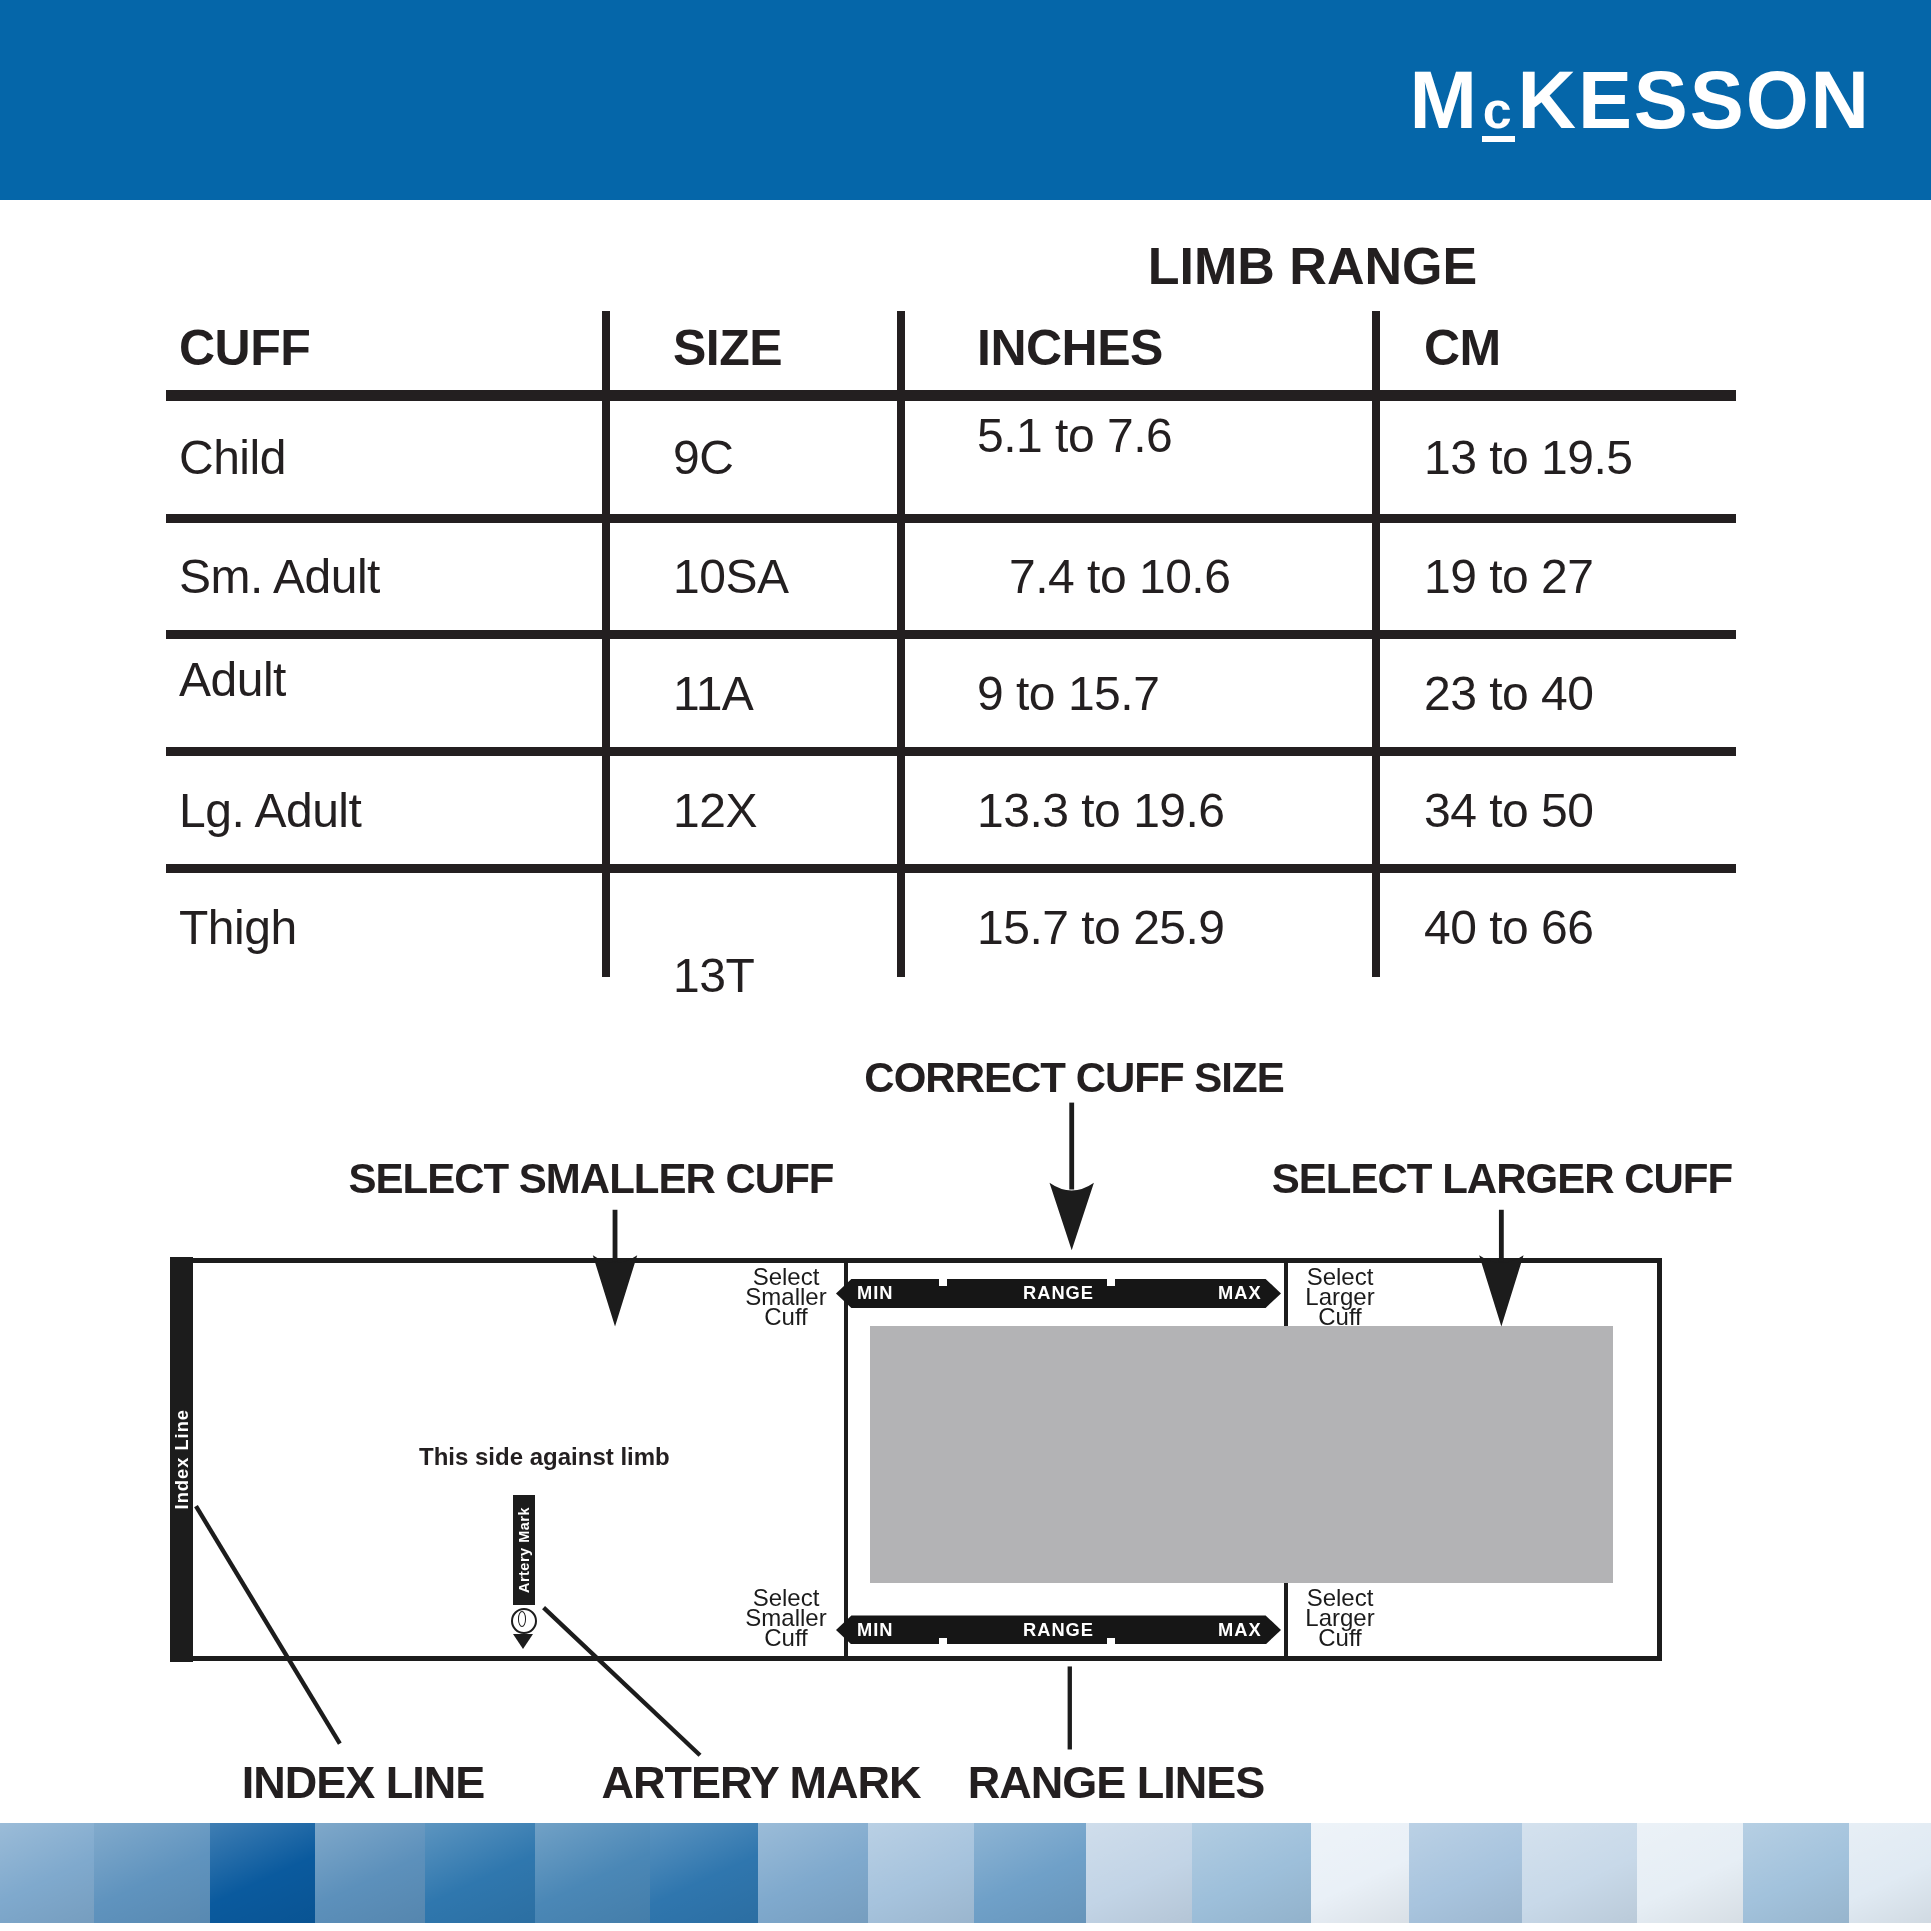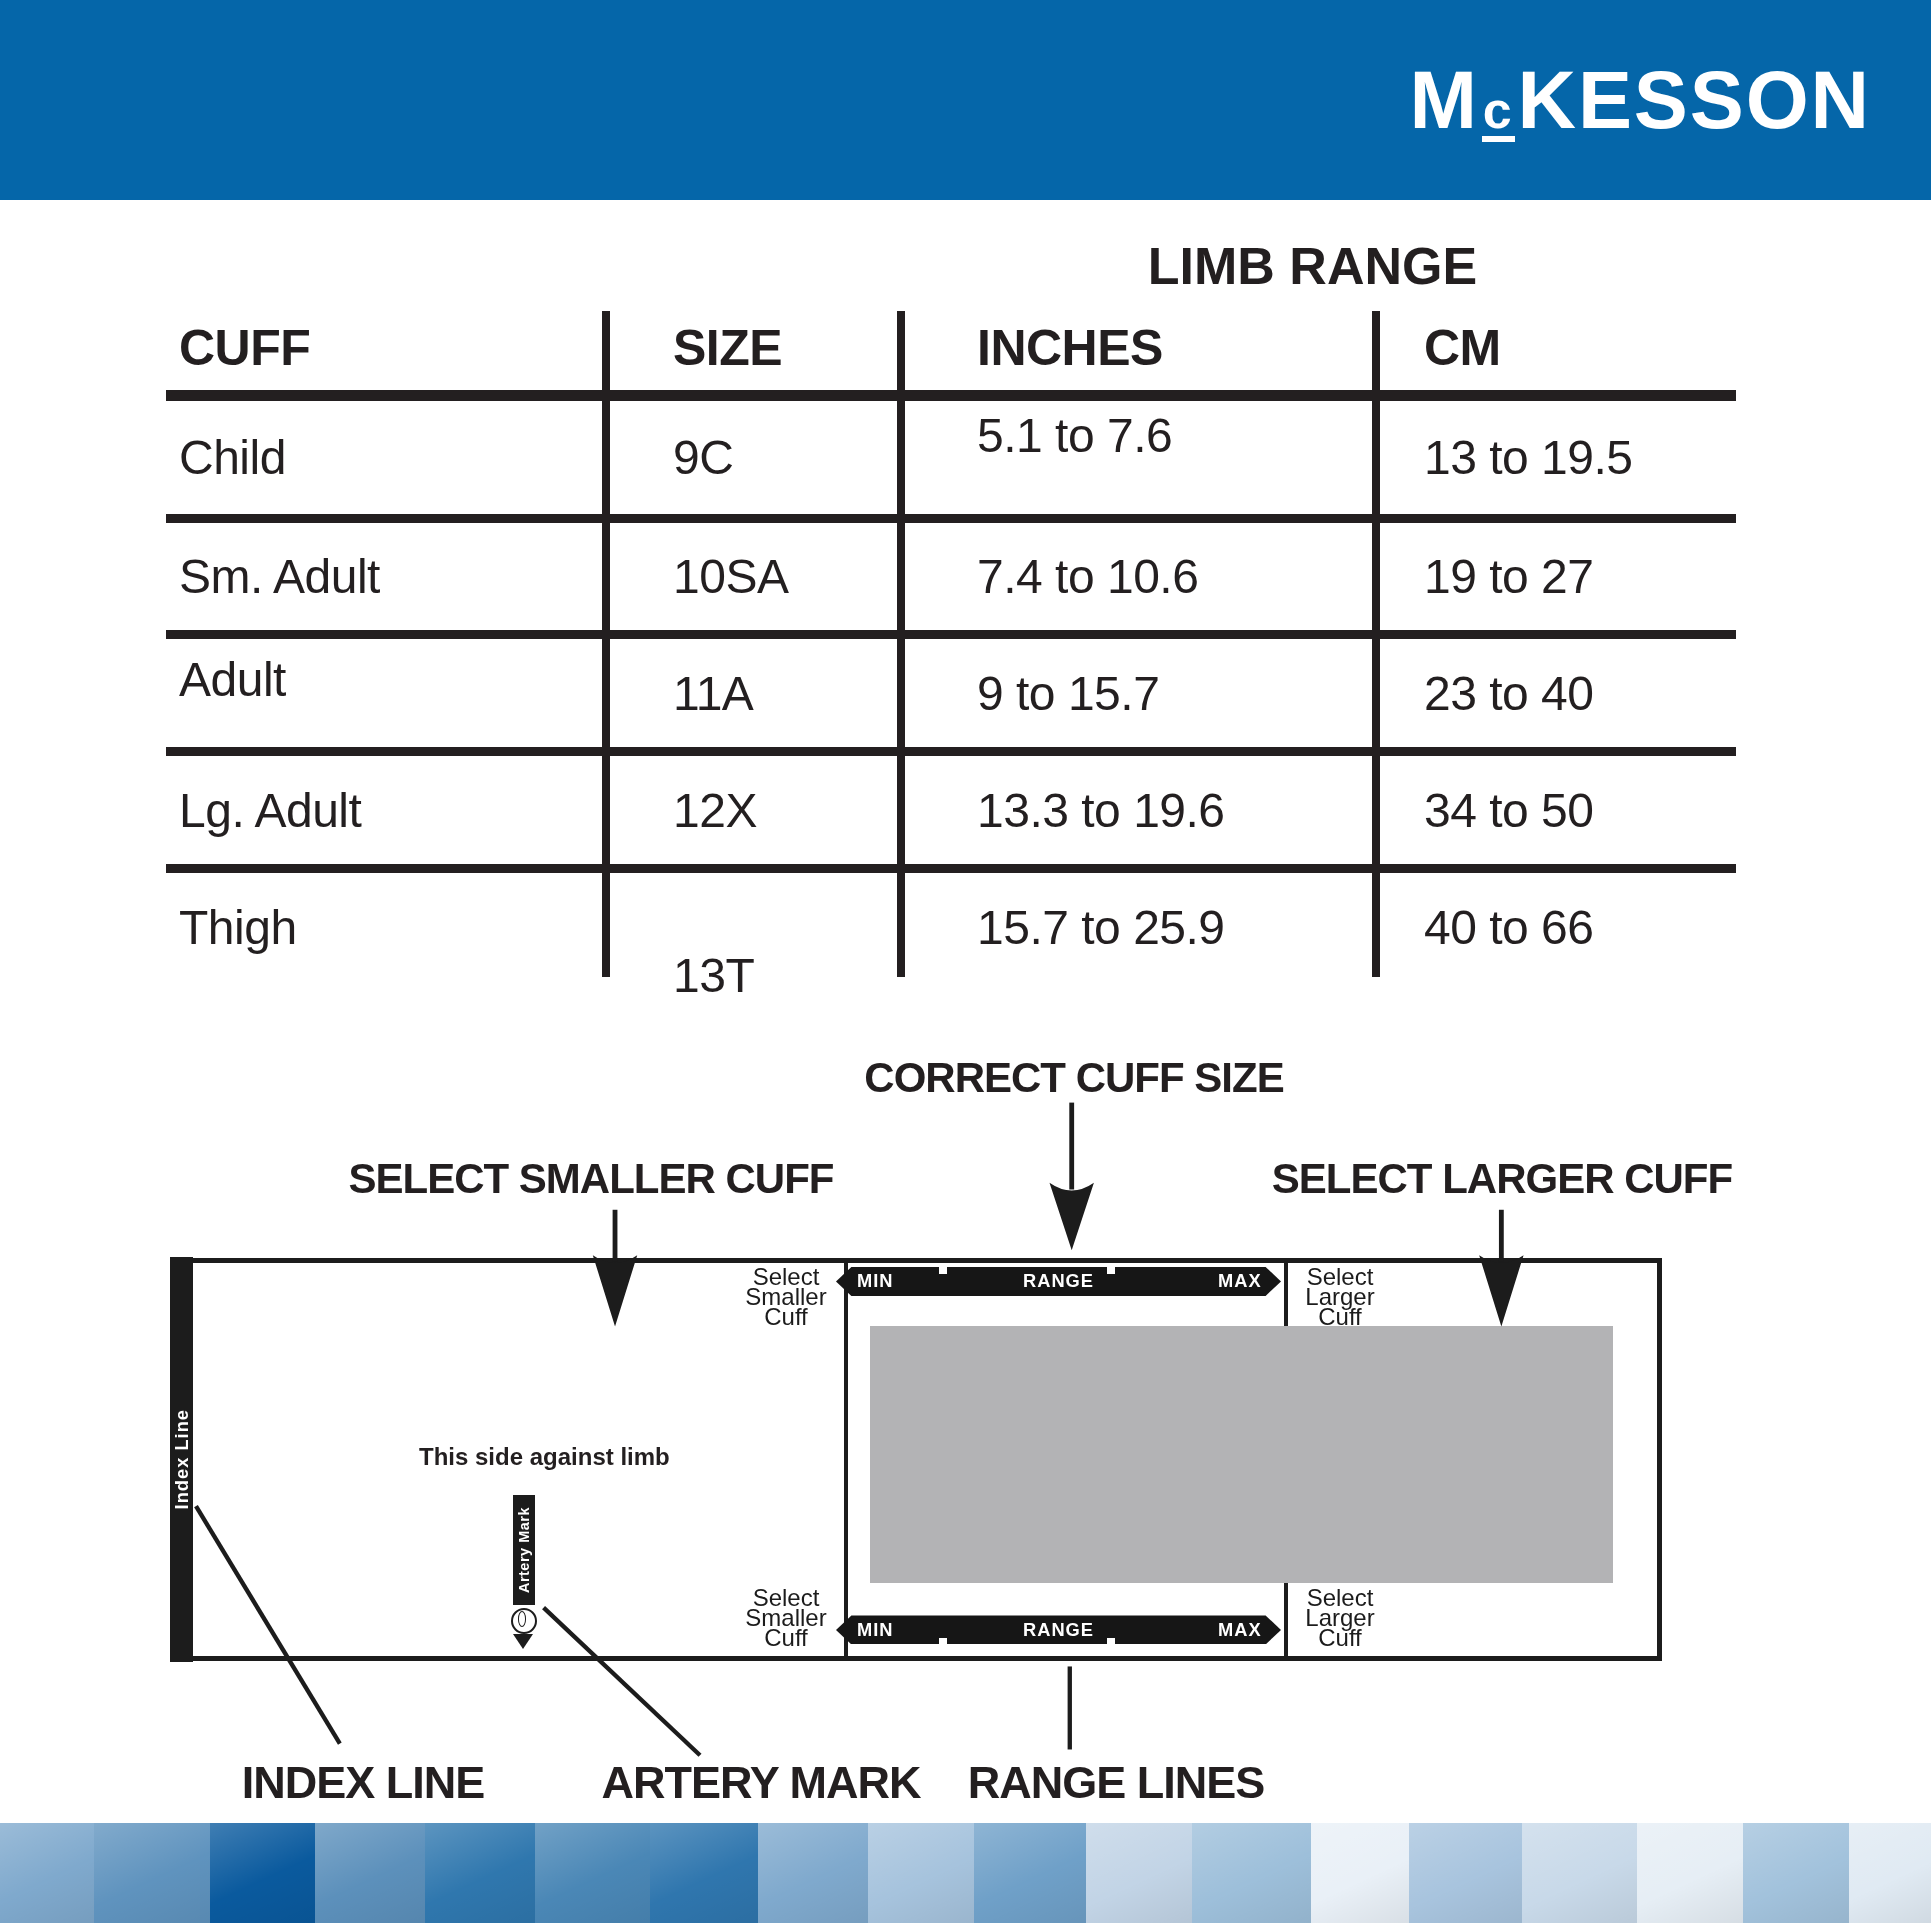--- a/index.html
+++ b/index.html
@@ -52,21 +52,21 @@
   .artery-circle::before{content:"";position:absolute;left:4.8px;top:1px;width:8.7px;height:16.4px;
     border:1.9px solid #1c1c1c;border-radius:50%;box-sizing:border-box;}
   .artery-tip{left:337px;top:371px;width:0;height:0;
     border-left:10.6px solid transparent;border-right:10.6px solid transparent;
     border-top:15.4px solid #1c1c1c;}
   .divA{left:668px;top:0;bottom:0;width:3.9px;background:#1c1c1c;}
   .divB{left:1108px;top:0;bottom:0;width:3.9px;background:#1c1c1c;}
   .gray-panel{left:694px;top:63px;width:743px;height:257px;}
   .range-bar{left:660px;width:445px;height:29px;background:#161616;color:#fff;
     display:flex;align-items:center;font-weight:700;font-size:18.3px;letter-spacing:1px;
-    clip-path:polygon(0 50%,15.4px 0,calc(100% - 15.4px) 0,100% 50%,calc(100% - 15.4px) 100%,15.4px 100%);}
+    clip-path:polygon(0 50%,15.4px 0,calc(100% - 15.4px) 0,100% 50%,calc(100% - 15.4px) 100%,15.4px 100%);margin-top:12px;}
   .range-bar.topbar{top:3.9px;} .range-bar.botbar{bottom:11.6px;}
   .rb-min{position:absolute;left:21px;} .rb-max{position:absolute;right:19.3px;}
   .rb-range{width:100%;text-align:center;}
   .tick{position:absolute;width:7.7px;height:6.8px;background:#fff;}
   .topbar .tick{top:0;} .botbar .tick{bottom:0;}
   .tick.t1{left:103px;} .tick.t2{left:271px;}
   .sel-note{font-size:24px;line-height:20px;text-align:center;color:#1c1c1c;}
   .sel-smaller{right:813px;width:116px;}
   .sel-larger{left:1110px;width:108px;}
   .note-top{top:3.9px;} .note-bot{bottom:7.7px;}
@@ -108,21 +108,21 @@
   <div class="abs v-div" style="left:897px"></div>
   <div class="abs v-div" style="left:1372px"></div>
 
   <div id="table-rows">
       <div class="trow-cell col0" style="top: 430px;">Child</div>
       <div class="trow-cell col1" style="top: 430px;">9C</div>
       <div class="trow-cell col2" style="top: 408px;">5.1 to 7.6</div>
       <div class="trow-cell col3" style="top: 430px;">13 to 19.5</div>
       <div class="trow-cell col0" style="top: 549px;">Sm. Adult</div>
       <div class="trow-cell col1" style="top: 549px;">10SA</div>
-      <div class="trow-cell col2" style="top: 549px;">7.4 to 10.6</div>
+      <div class="trow-cell col2" style="top: 549px; margin-left: 32px;">7.4 to 10.6</div>
       <div class="trow-cell col3" style="top: 549px;">19 to 27</div>
       <div class="trow-cell col0" style="top: 652px;">Adult</div>
       <div class="trow-cell col1" style="top: 666px;">11A</div>
       <div class="trow-cell col2" style="top: 666px;">9 to 15.7</div>
       <div class="trow-cell col3" style="top: 666px;">23 to 40</div>
       <div class="trow-cell col0" style="top: 783px;">Lg. Adult</div>
       <div class="trow-cell col1" style="top: 783px;">12X</div>
       <div class="trow-cell col2" style="top: 783px;">13.3 to 19.6</div>
       <div class="trow-cell col3" style="top: 783px;">34 to 50</div>
       <div class="trow-cell col0" style="top: 900px;">Thigh</div>

